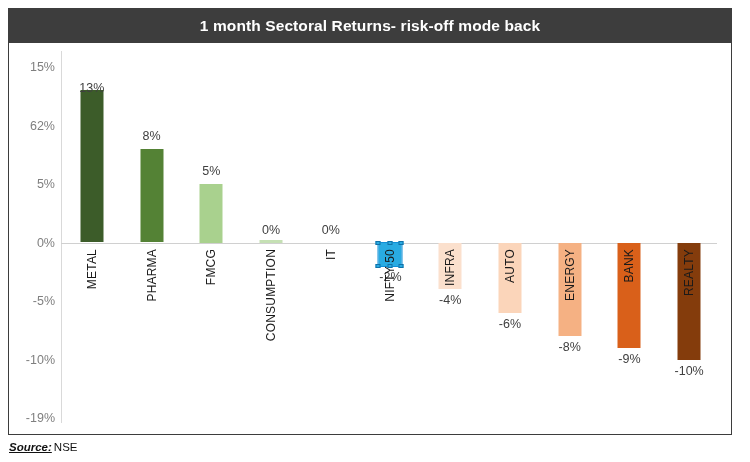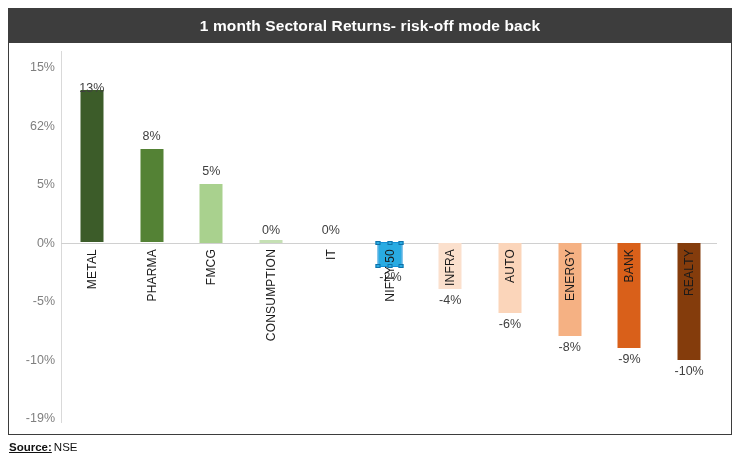--- a/index.html
+++ b/index.html
@@ -162,20 +162,21 @@
   .source-line {
     position: absolute;
     left: 9px;
     top: 441px;
     font-size: 11.5px;
     color: #111111;
     white-space: nowrap;
   }
   .source-word {
     font-weight: bold;
+    font-style: italic;
     text-decoration: underline;
     color: #111111;
   }
   .source-val {
     color: #111111;
     padding-left: 2px;
     margin-top: 11px;
   }
 </style>
 </head>

